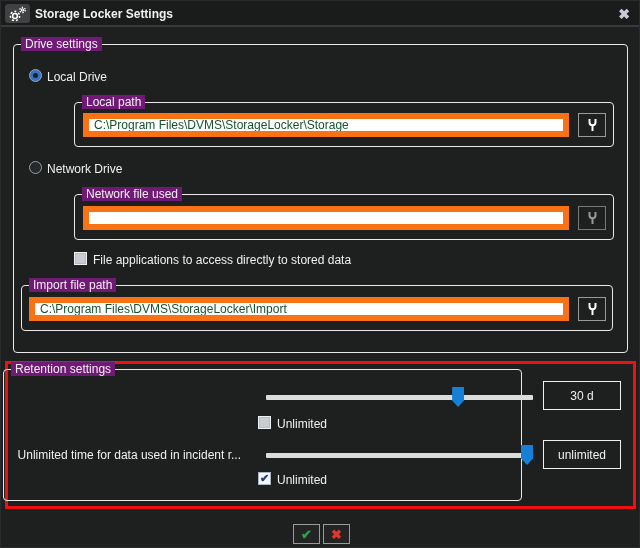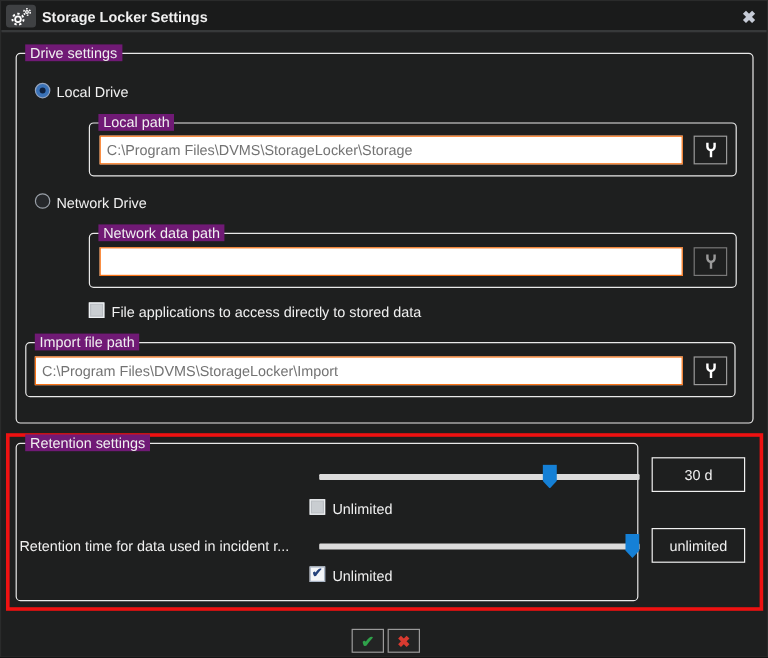--- a/index.html
+++ b/index.html
@@ -13,22 +13,22 @@
     border-bottom:2px solid #37393a;box-sizing:border-box;}
   .app-icon{position:absolute;left:4px;top:3px;width:25px;height:19px;background:#3f4143;
     border-radius:3px;display:flex;align-items:center;justify-content:center;}
   .title-text{position:absolute;left:34px;top:6px;font-weight:bold;white-space:nowrap;}
   .close-btn{position:absolute;right:9px;top:4px;color:#c6cbd6;font-weight:bold;
     font-size:14px;line-height:18px;cursor:default;}
   
   .groupbox{position:absolute;border:1px solid #e9e9e9;border-radius:4px;box-sizing:border-box;}
   .legend{position:absolute;top:-8px;left:7px;background:#701a75;padding:0 4px;white-space:nowrap;}
   
-  .textfield{position:absolute;height:24px;background:#fff;border:1px solid #f97316;
-    color:#737373;font:12px "Liberation Sans",sans-serif;padding:0 5px;box-sizing:border-box;}
+  .textfield{position:absolute;height:24px;background:#fff;border:6px solid #f97316;
+    color:#14532d;font:12px "Liberation Sans",sans-serif;padding:0 5px;box-sizing:border-box;}
   .browse-btn{position:absolute;width:28px;height:24px;background:#1e1f1f;border:1px solid #9a9a9a;
     display:flex;align-items:center;justify-content:center;box-sizing:border-box;color:#fff;}
   .browse-btn.disabled{border-color:#787878;color:#9a9a9a;}
   .radio{position:absolute;width:13px;height:13px;border-radius:50%;box-sizing:border-box;}
   .radio.selected{background:#3a72b8;border:1px solid #93a3bd;}
   .radio.selected::after{content:"";position:absolute;left:3px;top:3px;width:5px;height:5px;
     border-radius:50%;background:#0e2140;}
   .radio.unselected{background:#26282b;border:1px solid #9aa0a8;}
   .ctl-label{position:absolute;white-space:nowrap;}
   .checkbox{position:absolute;width:13px;height:13px;box-sizing:border-box;
@@ -85,21 +85,21 @@
     <svg width="13" height="14" viewBox="0 0 13 14">
       <path d="M3.5 1 v3.2 a3 3 0 0 0 6 0 V1" fill="none" stroke="currentColor" stroke-width="2"></path>
       <line x1="6.5" y1="7" x2="6.5" y2="13" stroke="currentColor" stroke-width="2"></line>
     </svg>
   </div>
 
   <div class="radio unselected" style="left:28px;top:160px;"></div>
   <div class="ctl-label" style="left:46px;top:161px;">Network Drive</div>
 
   <div class="groupbox" style="left:73px;top:193px;width:540px;height:46px;">
-    <div class="legend">Network data path</div>
+    <div class="legend">Network file used</div>
   </div>
   <input class="textfield" style="left: 82px; top: 205px; width: 486px;" type="text" value="">
   <div class="browse-btn disabled" style="left:577px;top:205px;">
     <svg width="13" height="14" viewBox="0 0 13 14">
       <path d="M3.5 1 v3.2 a3 3 0 0 0 6 0 V1" fill="none" stroke="currentColor" stroke-width="2"></path>
       <line x1="6.5" y1="7" x2="6.5" y2="13" stroke="currentColor" stroke-width="2"></line>
     </svg>
   </div>
 
   <div class="checkbox" style="left:73px;top:251px;"></div>
@@ -111,33 +111,33 @@
   <input class="textfield" style="left: 28px; top: 296px; width: 540px;" type="text" value="C:\Program Files\DVMS\StorageLocker\Import">
   <div class="browse-btn" style="left:577px;top:296px;">
     <svg width="13" height="14" viewBox="0 0 13 14">
       <path d="M3.5 1 v3.2 a3 3 0 0 0 6 0 V1" fill="none" stroke="currentColor" stroke-width="2"></path>
       <line x1="6.5" y1="7" x2="6.5" y2="13" stroke="currentColor" stroke-width="2"></line>
     </svg>
   </div>
 
   <div class="highlight-frame"></div>
 
-  <div class="groupbox" style="left:12px;top:368px;width:519px;height:132px;">
+  <div class="groupbox" style="left:2px;top:368px;width:519px;height:132px;">
     <div class="legend">Retention settings</div>
   </div>
 
   <div class="slider" style="left:265px;top:386px;">
     <div class="track"></div>
     <div class="thumb" style="left: calc(73% - 8.76px);"></div>
   </div>
   <div class="valuebox" style="left:542px;top:380px;">30 d</div>
   <div class="checkbox" style="left:257px;top:415px;"></div>
   <div class="ctl-label" style="left:276px;top:416px;">Unlimited</div>
 
-  <div class="ctl-label" style="right:398px;top:447px;">Retention time for data used in incident r...</div>
+  <div class="ctl-label" style="right:398px;top:447px;">Unlimited time for data used in incident r...</div>
   <div class="slider" style="left:265px;top:444px;">
     <div class="track"></div>
     <div class="thumb" style="left: calc(100% - 12px);"></div>
   </div>
   <div class="valuebox" style="left:542px;top:439px;">unlimited</div>
   <div class="checkbox checked" style="left:257px;top:471px;">✔</div>
   <div class="ctl-label" style="left:276px;top:472px;">Unlimited</div>
 
   <div class="footer-btn ok-btn" style="left:292px;top:523px;">
     <span>✔</span>

